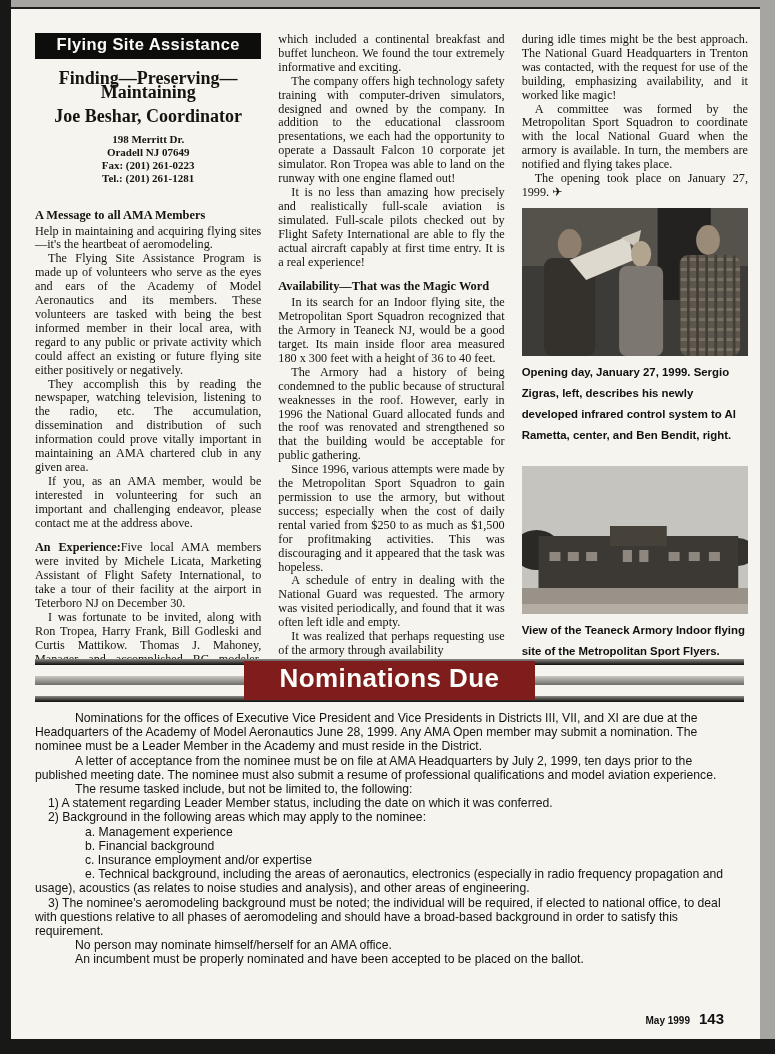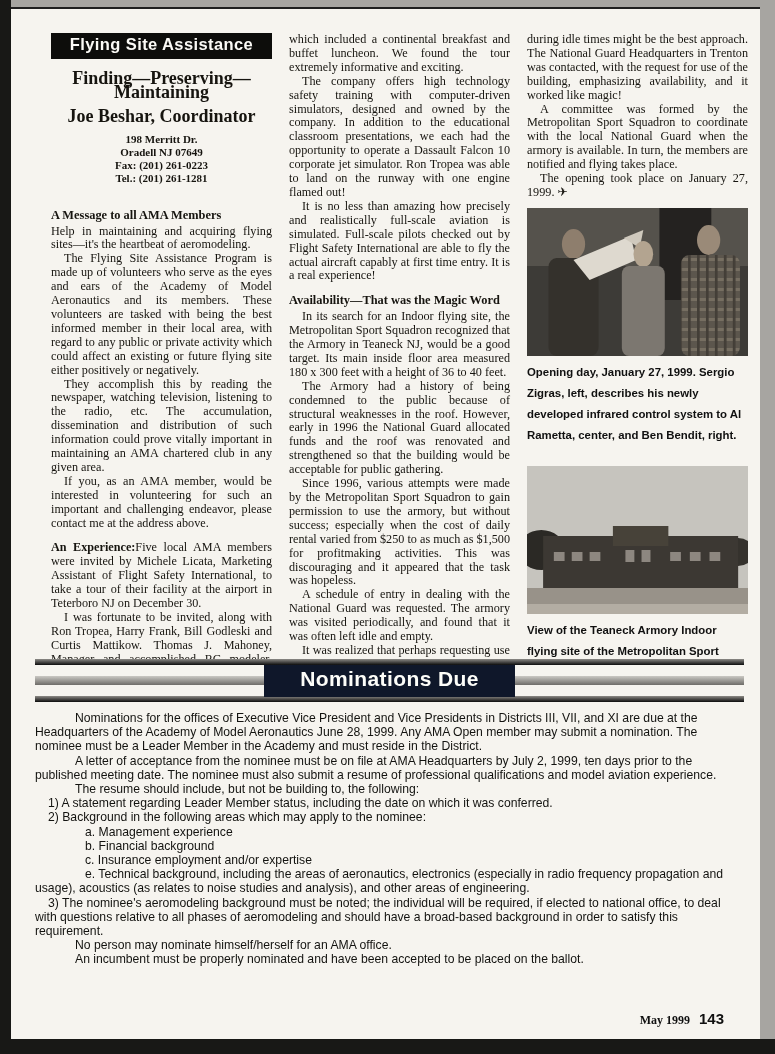--- a/index.html
+++ b/index.html
@@ -7,21 +7,21 @@
   body { font-family:"Liberation Serif", serif; }
 
   .scan { position:relative; width:775px; height:1054px; background:#a7a5a1; overflow:hidden; }
   .edge-left   { position:absolute; left:0; top:0; width:11px; height:1054px; background:#181816; }
   .edge-bottom { position:absolute; left:0; top:1039px; width:775px; height:15px; background:#181816; }
 
   .page { position:absolute; left:11px; top:7px; width:749px; height:1032px;
           background:#f6f4ef; border-top:2px solid #1f1f1f; }
 
   
-  .columns { display:flex; gap:17px; padding:24px 12px 0 24px; height:650px; overflow:hidden;margin-left:16px; }
+  .columns { display:flex; gap:17px; padding:24px 12px 0 24px; height:650px; overflow:hidden; }
   .col { flex:1; min-width:0; font-size:12.2px; line-height:13.9px; color:#16140f; text-align:justify; }
   .col p { margin:0; }
   p.ind { text-indent:13px; }
   h4.sub { font-size:12.4px; font-weight:bold; text-align:left; margin:11px 0 2px 0; }
   .runin { font-weight:bold; }
 
   
   .masthead { text-align:center; margin-bottom:24px; }
   .mast-title { background:#0d0d0b; color:#fbfaf6; font-family:"Liberation Sans", sans-serif;
                 font-weight:bold; font-size:16.5px; padding:5px 0 7px; letter-spacing:.4px; margin-bottom:13px; }
@@ -33,34 +33,34 @@
   .photo { display:block; width:100%; height:148px; margin-top:8px; background:#44423e; }
   .photo2 { margin-top:20px; }
   .caption { font-family:"Liberation Sans", sans-serif; font-weight:bold; font-size:11.4px;
              line-height:21px; text-align:left; margin-top:6px; color:#101010; }
 
   
   .nominations { padding:0 16px 0 24px; }
   .nom-rule { height:6px; background:linear-gradient(to bottom, #8d8b87, #0c0c0c); }
   .nom-mid  { display:flex; align-items:center; height:31px; }
   .nom-side { flex:1; height:9px; background:linear-gradient(to bottom, #cac8c3, #6e6c68); }
-  .nom-title { background:#0f172a; color:#fdfdf9; font-family:"Liberation Sans", sans-serif;
-               font-weight:bold; font-size:21px; padding:2px 36px 6px; letter-spacing:.4px; white-space:nowrap; }
+  .nom-title { background:#7f1d1d; color:#fdfdf9; font-family:"Liberation Sans", sans-serif;
+               font-weight:bold; font-size:26px; padding:2px 36px 6px; letter-spacing:.4px; white-space:nowrap; }
   .nom-body { font-family:"Liberation Sans", sans-serif; font-size:12.2px; line-height:14.2px;
               color:#131310; margin-top:9px; height:284px; overflow:hidden; text-align:left; }
   .nom-body p { margin:0; }
   .nom-p    { text-indent:40px; }
   .nom-item { text-indent:13px; }
   .nom-sub  { text-indent:50px; }
   .nom-gap  { margin-top:14px; }
 
   
   .footer { position:absolute; right:36px; top:1001px; font-family:"Liberation Sans", sans-serif;
             font-weight:bold; color:#101010; }
-  .footer .issue { font-size:12px;font-family:Liberation Serif, serif; }
+  .footer .issue { font-size:10px; }
   .footer .pnum  { font-size:15px; margin-left:9px; }
 </style>
 </head>
 <body>
 
 <div class="scan">
   <div class="edge-left"></div>
   <div class="edge-bottom"></div>
 
   <div class="page">
@@ -163,21 +163,21 @@
           <div class="nom-side"></div>
           <div class="nom-title">Nominations Due</div>
           <div class="nom-side"></div>
         </div>
         <div class="nom-rule"></div>
       </div>
 
       <div class="nom-body">
         <p class="nom-p">Nominations for the offices of Executive Vice President and Vice Presidents in Districts III, VII, and XI are due at the Headquarters of the Academy of Model Aeronautics June 28, 1999. Any AMA Open member may submit a nomination. The nominee must be a Leader Member in the Academy and must reside in the District.</p>
         <p class="nom-p">A letter of acceptance from the nominee must be on file at AMA Headquarters by July 2, 1999, ten days prior to the published meeting date. The nominee must also submit a resume of professional qualifications and model aviation experience.</p>
-        <p class="nom-p">The resume should include, but not be building to, the following:</p>
+        <p class="nom-p">The resume tasked include, but not be limited to, the following:</p>
         <p class="nom-item nom-gap">1) A statement regarding Leader Member status, including the date on which it was conferred.</p>
         <p class="nom-item">2) Background in the following areas which may apply to the nominee:</p>
         <p class="nom-sub">a. Management experience</p>
         <p class="nom-sub">b. Financial background</p>
         <p class="nom-sub">c. Insurance employment and/or expertise</p>
         <p class="nom-sub">e. Technical background, including the areas of aeronautics, electronics (especially in radio frequency propagation and usage), acoustics (as relates to noise studies and analysis), and other areas of engineering.</p>
         <p class="nom-item">3) The nominee's aeromodeling background must be noted; the individual will be required, if elected to national office, to deal with questions relative to all phases of aeromodeling and should have a broad-based background in order to satisfy this requirement.</p>
         <p class="nom-p">No person may nominate himself/herself for an AMA office.</p>
         <p class="nom-p">An incumbent must be properly nominated and have been accepted to be placed on the ballot.</p>
       </div>

